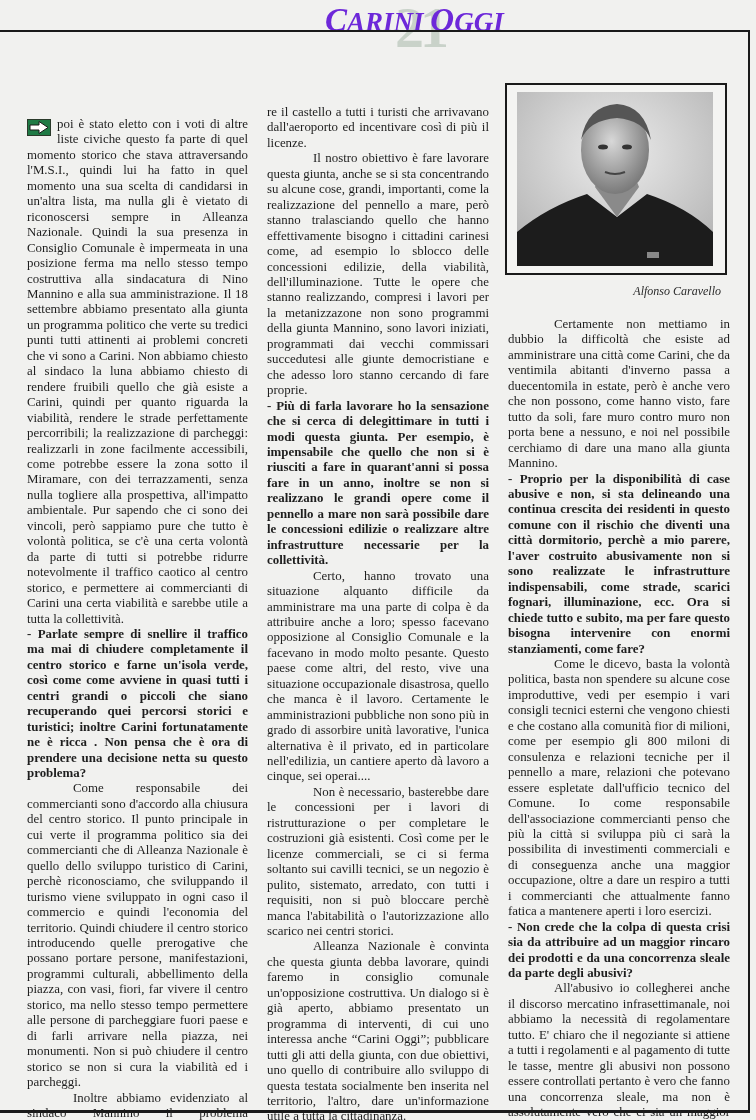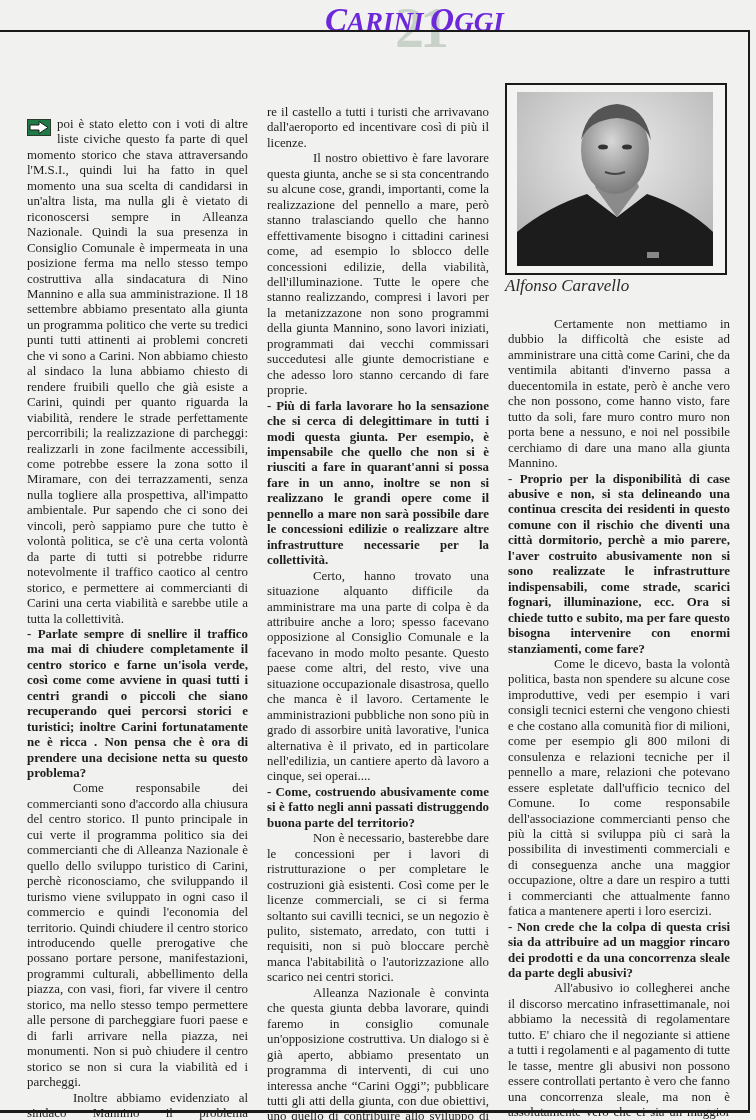--- a/index.html
+++ b/index.html
@@ -51,22 +51,22 @@
     position:absolute; left:505px; top:83px; width:218px; height:188px;
     border:2px solid #1a1a1a; background:#f4f4f2;
   }
   .photo {
     position:absolute; left:10px; top:7px; width:196px; height:174px;
     background:radial-gradient(ellipse at 50% 40%, #e8e8e8 0%, #cfcfcf 60%, #b9b9b9 100%);
     overflow:hidden;
   }
   .photo svg { display:block; }
   .caption {
-    position:absolute; left:505px; top:276px; width:216px; text-align:left;
-    font-style:italic; font-size:17px; color:#2a2a2a;
+    position:absolute; left:505px; top:284px; width:216px; text-align:right;
+    font-style:italic; font-size:12px; color:#2a2a2a;
   }
 </style>
 </head>
 <body>
 
 <div class="masthead">
   <span class="num">21</span>
   <span class="title"><span class="big">C</span><span>ARINI </span><span class="big">O</span><span>GGI</span></span>
 </div>
 
@@ -86,21 +86,20 @@
   <p class="q">- Parlate sempre di snellire il traffico ma mai di chiudere completamente il centro storico e farne un'isola verde, così come come avviene in quasi tutti i centri grandi o piccoli che siano recuperando quei percorsi storici e turistici; inoltre Carini fortunatamente ne è ricca . Non pensa che è ora di prendere una decisione netta su questo problema?</p>
   <p class="ind">Come responsabile dei commercianti sono d'accordo alla chiusura del centro storico. Il punto principale in cui verte il programma politico sia dei commercianti che di Alleanza Nazionale è quello dello sviluppo turistico di Carini, perchè riconosciamo, che sviluppando il turismo viene sviluppato in ogni caso il commercio e quindi l'economia del territorio. Quindi chiudere il centro storico introducendo quelle prerogative che possano portare persone, manifestazioni, programmi culturali, abbellimento della piazza, con vasi, fiori, far vivere il centro storico, ma nello stesso tempo permettere alle persone di parcheggiare fuori paese e di farli arrivare nella piazza, nei monumenti. Non si può chiudere il centro storico se non si cura la viabilità ed i parcheggi.</p>
   <p class="ind">Inoltre abbiamo evidenziato al sindaco Mannino il problema dell'illuminazione pubblica, delle strade e dei monumenti anche all'esterno. Per tutta l'estate abbiamo visto il castello poco illuminato, quando bastavano due fari , per far vede-</p>
 </div>
 
 <div class="col col2">
   <p>re il castello a tutti i turisti che arrivavano dall'aeroporto ed incentivare così di più il licenze.</p>
   <p class="ind">Il nostro obiettivo è fare lavorare questa giunta, anche se si sta concentrando su alcune cose, grandi, importanti, come la realizzazione del pennello a mare, però stanno tralasciando quello che hanno effettivamente bisogno i cittadini carinesi come, ad esempio lo sblocco delle concessioni edilizie, della viabilità, dell'illuminazione. Tutte le opere che stanno realizzando, compresi i lavori per la metanizzazone non sono programmi della giunta Mannino, sono lavori iniziati, programmati dai vecchi commissari succedutesi alle giunte democristiane e che adesso loro stanno cercando di fare proprie.</p>
   <p class="q">- Più di farla lavorare ho la sensazione che si cerca di delegittimare in tutti i modi questa giunta. Per esempio, è impensabile che quello che non si è riusciti a fare in quarant'anni si possa fare in un anno, inoltre se non si realizzano le grandi opere come il pennello a mare non sarà possibile dare le concessioni edilizie o realizzare altre infrastrutture necessarie per la collettività.</p>
   <p class="ind">Certo, hanno trovato una situazione alquanto difficile da amministrare ma una parte di colpa è da attribuire anche a loro; spesso facevano opposizione al Consiglio Comunale e la facevano in modo molto pesante. Questo paese come altri, del resto, vive una situazione occupazionale disastrosa, quello che manca è il lavoro. Certamente le amministrazioni pubbliche non sono più in grado di assorbire unità lavorative, l'unica alternativa è il privato, ed in particolare nell'edilizia, un cantiere aperto dà lavoro a cinque, sei operai....</p>
-  <p class="q">- Come, costruendo abusivamente come si è fatto negli anni passati distruggendo buona parte del territorio?</p>
   <p class="ind">Non è necessario, basterebbe dare le concessioni per i lavori di ristrutturazione o per completare le costruzioni già esistenti. Così come per le licenze commerciali, se ci si ferma soltanto sui cavilli tecnici, se un negozio è pulito, sistemato, arredato, con tutti i requisiti, non si può bloccare perchè manca l'abitabilità o l'autorizzazione allo scarico nei centri storici.</p>
   <p class="ind">Alleanza Nazionale è convinta che questa giunta debba lavorare, quindi faremo in consiglio comunale un'opposizione costruttiva. Un dialogo si è già aperto, abbiamo presentato un programma di interventi, di cui uno interessa anche “Carini Oggi”; pubblicare tutti gli atti della giunta, con due obiettivi, uno quello di contribuire allo sviluppo di questa testata socialmente ben inserita nel territorio, l'altro, dare un'informazione utile a tutta la cittadinanza.</p>
 </div>
 
 <div class="photo-frame">
   <div class="photo">
     <svg width="196" height="174" viewBox="0 0 196 174">
       <defs>
         <radialGradient id="bg" cx="50%" cy="35%" r="70%">
           <stop offset="0%" stop-color="#ececec"></stop>

